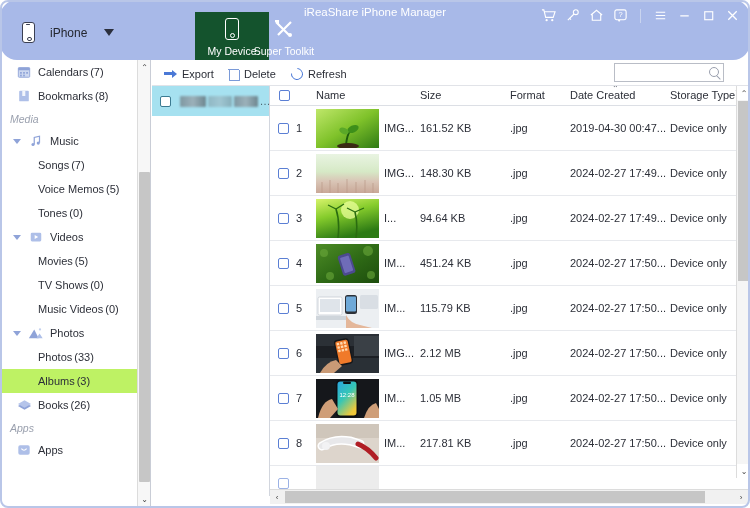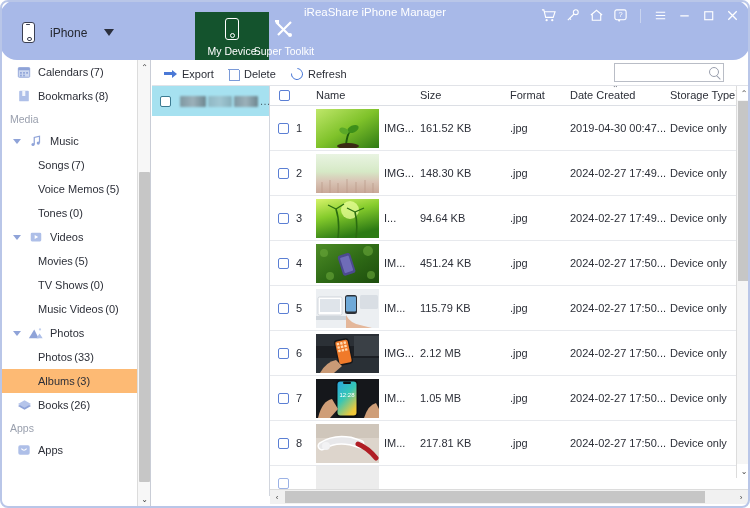--- a/index.html
+++ b/index.html
@@ -96,27 +96,28 @@
     position: absolute; left: 2px; top: 60px;
     width: 149px; height: 446px;
     background: #ffffff;
     border-right: 1px solid #c9cdd6;
     overflow: hidden;
   }
   .sb-list { position: absolute; left: 0; top: 0; width: 135px; }
   .sb-group {
     font-size: 10.5px; color: #9aa0ae;
     padding: 5px 0 4px 8px;
+    font-style: italic;
   }
   .sb-row {
     height: 24px; display: flex; align-items: center;
     font-size: 11px; color: #2c2f38;
     cursor: pointer; white-space: nowrap;
   }
-  .sb-row.selected { background: #fdba74; }
+  .sb-row.selected { background: #bef264; }
   .sb-row .twisty {
     width: 14px; display: flex; align-items: center; justify-content: center;
     flex: 0 0 14px;
   }
   .tri {
     width: 0; height: 0;
     border-left: 4px solid transparent;
     border-right: 4px solid transparent;
     border-top: 5px solid #8fa3d8;
   }

